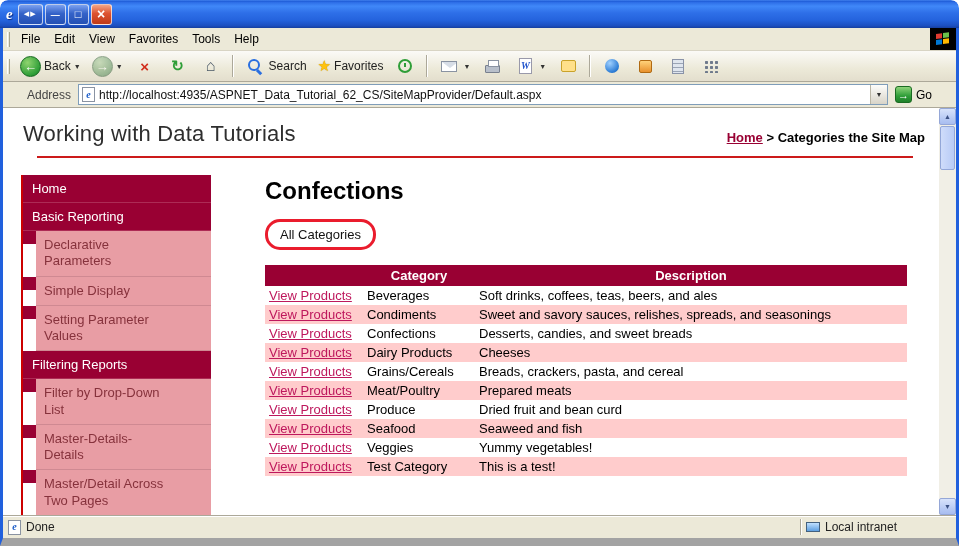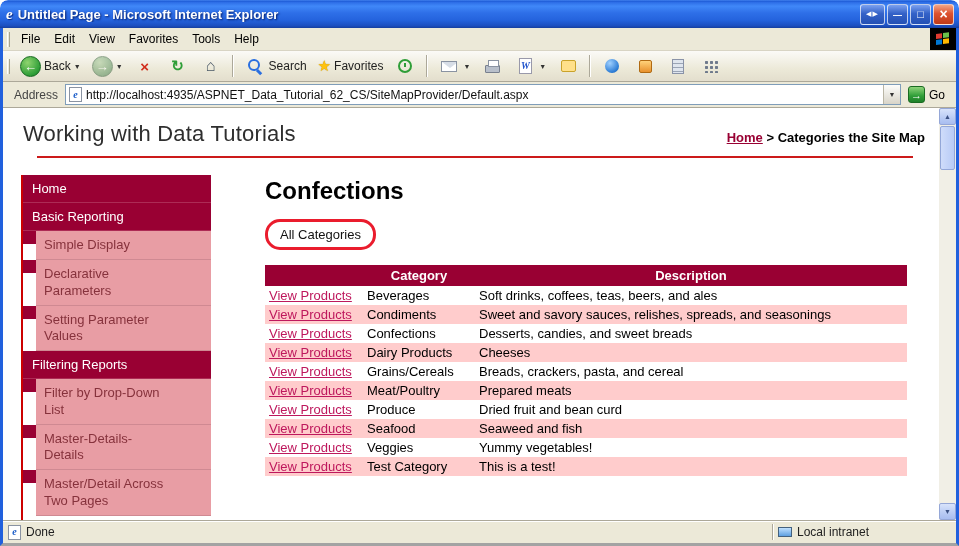--- a/index.html
+++ b/index.html
@@ -17,21 +17,21 @@
   .wbtn { width:21px; height:21px; border-radius:3px; border:1px solid rgba(255,255,255,.7);
     display:flex; align-items:center; justify-content:center; color:#fff; font-size:10px;
     background:linear-gradient(180deg,#7ba1f0,#3462c8 45%,#2450b4); cursor:default; }
   .wbtn.arrows { width:25px; font-size:7px; letter-spacing:1px; }
   .wbtn.min { align-items:flex-end; padding-bottom:4px; font-size:9px; font-weight:700; }
   .wbtn.max { font-size:11px; }
   .wbtn.close { background:linear-gradient(180deg,#f2a585,#dd5230 45%,#bf3a18); font-size:14px; font-weight:700; }
 
   
   .frame { flex:1; display:flex; flex-direction:column; min-height:0;
-    border-left:3px solid #2160dd; border-right:3px solid #2160dd; border-bottom:3px solid #a3a3a3; background:#ece9d8; }
+    border-left:3px solid #2160dd; border-right:3px solid #2160dd; border-bottom:8px solid #a3a3a3; background:#ece9d8; }
 
   
   .menubar { flex:0 0 23px; display:flex; align-items:center; background:#ece9d8; border-bottom:1px solid #d8d4c4; padding-left:2px; }
   .grip { width:3px; height:15px; border-left:1px solid #fff; border-right:1px solid #a8a48f; margin:0 4px 0 2px; }
   .menu-item { font-size:12px; color:#000; padding:3px 7px; }
   .throbber { margin-left:auto; width:26px; height:22px; background:#000; display:flex; align-items:center; justify-content:center; }
   .flag { width:14px; height:12px; display:grid; grid-template-columns:6px 6px; grid-template-rows:5px 5px; gap:1px; transform:skewY(-8deg); }
   .flag i:nth-child(1){background:#e03c31}.flag i:nth-child(2){background:#6cc24a}
   .flag i:nth-child(3){background:#0078d4}.flag i:nth-child(4){background:#ffb900}
 
@@ -63,21 +63,21 @@
   .wordpage { width:13px; height:16px; background:#fff; border:1px solid #99a; display:flex; align-items:center; justify-content:center;
     font:italic 700 10px/1 "Liberation Serif", serif; color:#2255cc; }
   .discuss { width:15px; height:12px; background:#ffe08a; border:1px solid #c9a22a; border-radius:2px; }
   .msgr { width:14px; height:14px; border-radius:50%; background:radial-gradient(circle at 35% 30%,#9fd0ff,#2b7bd4 70%,#1a5aa8); }
   .res { width:13px; height:13px; background:linear-gradient(#ffd27a,#e8912d); border:1px solid #b06a12; border-radius:2px; }
   .calc { width:12px; height:15px; background:#dfe5ee; border:1px solid #8a93a8;
     background-image:repeating-linear-gradient(180deg,transparent 0 3px,#9aa4b5 3px 4px); }
   .tiles { width:15px; height:13px; background-image:radial-gradient(#6f7a8c 1.4px, transparent 1.5px); background-size:5px 5px; }
 
   
-  .addressbar { flex:0 0 25px; display:flex; align-items:center; gap:5px; background:#ece9d8; border-bottom:1px solid #aca899; padding:2px 3px; }
+  .addressbar { flex:0 0 25px; display:flex; align-items:center; gap:5px; background:#ece9d8; border-bottom:1px solid #aca899; padding:2px 16px; }
   .addr-label { font-size:12px; color:#444; padding:0 2px 0 8px; }
   .addr-input { flex:1; height:21px; background:#fff; border:1px solid #7f9db9; display:flex; align-items:center; gap:4px; padding-left:3px; }
   .doc { width:13px; height:15px; background:#fff; border:1px solid #8a93a2; display:flex; align-items:center; justify-content:center;
     font:italic 700 10px/1 "Liberation Serif", serif; color:#1a5cc8; flex:0 0 13px; }
   .addr-text { font-size:12px; color:#111; flex:1; white-space:nowrap; overflow:hidden; }
   .addr-drop { width:17px; height:19px; background:linear-gradient(#fdfdfb,#d8d4c8); border-left:1px solid #b9b5a5;
     display:flex; align-items:center; justify-content:center; font-size:7px; color:#333; }
   .go-wrap { display:flex; align-items:center; gap:4px; padding:0 8px 0 2px; font-size:12px; color:#000; }
   .go-icon { width:17px; height:17px; border-radius:3px; display:flex; align-items:center; justify-content:center;
     color:#fff; font-weight:700; font-size:11px; border:1px solid #1a6b22;
@@ -121,31 +121,30 @@
     background:linear-gradient(#d8e3fb,#b9cbf4 60%,#a8bdf0); border:1px solid #95a7d7; border-radius:2px; }
   .sthumb { width:15px; height:44px; margin-top:1px; background:linear-gradient(90deg,#cfdcfa,#b8cbf6); border:1px solid #93a7d8; border-radius:2px; }
   .sspacer { flex:1; }
 
   
   .statusbar { flex:0 0 23px; display:flex; align-items:center; background:#ece9d8; border-top:1px solid #aca899;
     box-shadow:inset 0 1px 0 #fff; font-size:12px; color:#222; padding-left:5px; }
   .st-left { display:flex; align-items:center; gap:5px; }
   .st-spacer { flex:1; }
   .etch { width:2px; height:16px; border-left:1px solid #aca899; border-right:1px solid #fff; margin:0 4px; }
-  .st-right { width:178px; display:flex; align-items:center; gap:5px; }
+  .st-right { width:150px; display:flex; align-items:center; gap:5px; }
   .mon { width:14px; height:10px; background:linear-gradient(#bfe0ff,#5e9fe0); border:1px solid #44617e; }
 </style>
 </head>
 <body>
 
 <div class="window">
 
   <div class="titlebar">
     <span class="ie-logo">e</span>
-    <span class="title-text">Untitled Page - Microsoft Internet Explorer</span>
     <span class="win-btns">
       <span class="wbtn arrows">◀▶</span>
       <span class="wbtn min">—</span>
       <span class="wbtn max">□</span>
       <span class="wbtn close">×</span>
     </span>
   </div>
 
   <div class="frame">
 
@@ -284,24 +283,24 @@
         <div class="pagebody">
 
           <div class="sidebar">
             <div class="nav-parent">
               <span>Home</span>
             </div>
             <div class="nav-parent">
               <span>Basic Reporting</span>
             </div>
             <div class="nav-child">
+              <span class="clabel">Declarative Parameters</span>
+            </div>
+            <div class="nav-child">
               <span class="clabel">Simple Display</span>
-            </div>
-            <div class="nav-child">
-              <span class="clabel">Declarative Parameters</span>
             </div>
             <div class="nav-child">
               <span class="clabel">Setting Parameter Values</span>
             </div>
             <div class="nav-parent">
               <span>Filtering Reports</span>
             </div>
             <div class="nav-child">
               <span class="clabel">Filter by Drop-Down List</span>
             </div>

